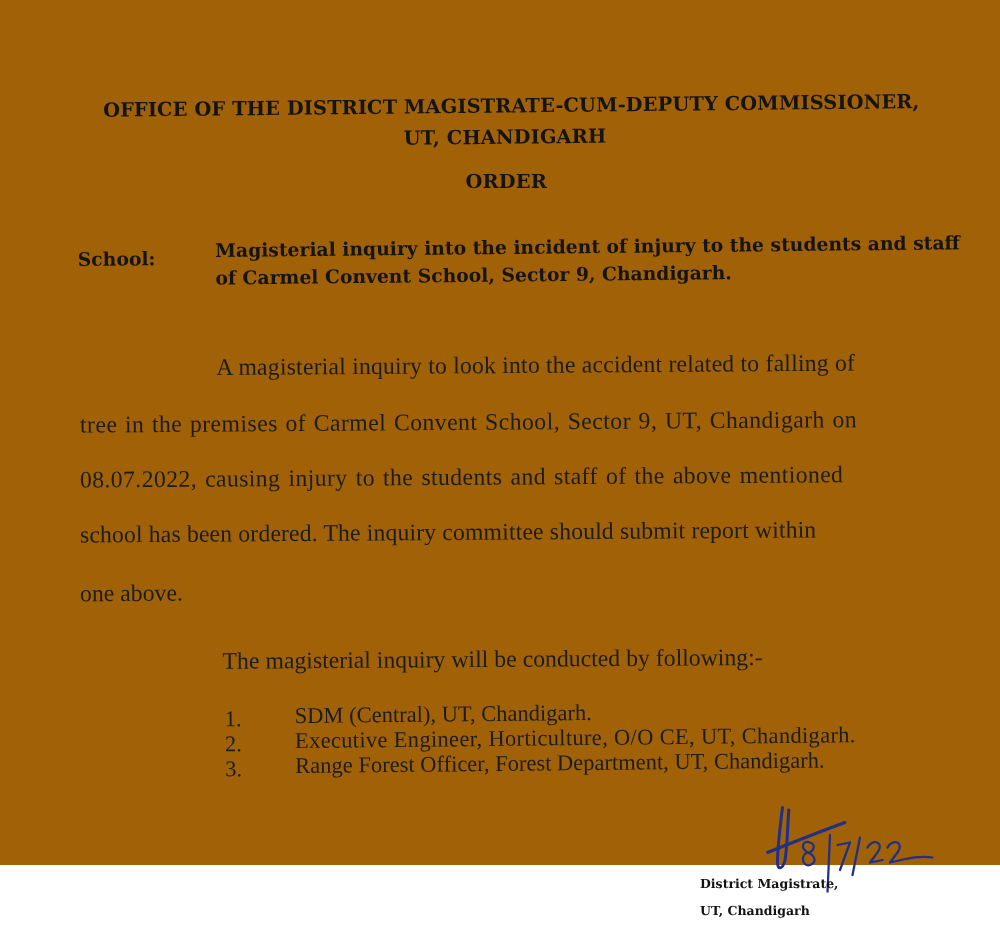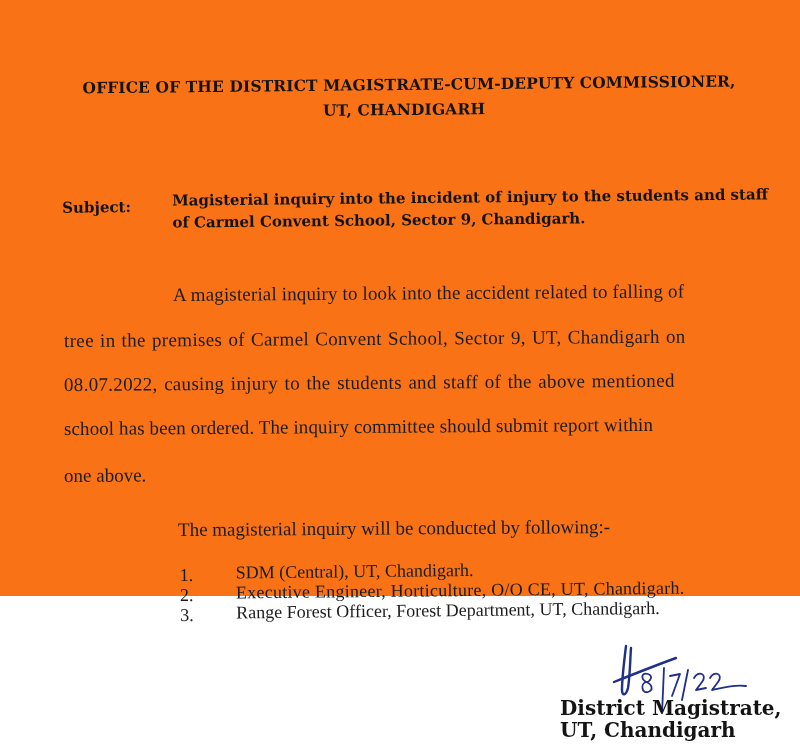--- a/index.html
+++ b/index.html
@@ -11,22 +11,22 @@
       width: 800px;
       height: 752px;
       position: relative;
       overflow: hidden;
       color: #1a1a1a;
       font-family: "Liberation Serif", serif;
     }
     .page {
       position: absolute;
       left: 0; top: 0;
-      width: 800px; height: 596px;
-      background: #f97316;
+      width: 800px; height: 692px;
+      background: #a16207;
     }
     .heading {
       position: absolute;
       left: 0;
       width: 800px;
       text-align: center;
       font-family: "DejaVu Serif", serif;
       font-weight: bold;
       font-size: 15.5px;
       letter-spacing: 0.1px;
@@ -118,36 +118,37 @@
       top: 644px;
       width: 140px;
       height: 70px;
     }
     .sig-block {
       position: absolute;
       left: 560px;
       top: 697px;
       font-family: "DejaVu Serif", serif;
       font-weight: bold;
-      font-size: 20px;
+      font-size: 10px;
       color: #141414;
       line-height: 22px;
       white-space: nowrap;
     }
   </style>
 </head>
 <body>
 
 <div class="page">
 
   <div class="heading h1">OFFICE OF THE DISTRICT MAGISTRATE-CUM-DEPUTY COMMISSIONER,</div>
   <div class="heading h2">UT, CHANDIGARH</div>
+  <div class="heading order">ORDER</div>
 
   <div class="subject">
-    <span class="subject-label">Subject:</span>
+    <span class="subject-label">School:</span>
     <div class="subject-text">Magisterial inquiry into the incident of injury to the students and staff of Carmel Convent School, Sector 9, Chandigarh.</div>
   </div>
 
   <div>
     <div class="para-line l1">A magisterial inquiry to look into the accident related to falling of</div>
     <div class="para-line l2">tree in the premises of Carmel Convent School, Sector 9, UT, Chandigarh on</div>
     <div class="para-line l3">08.07.2022, causing injury to the students and staff of the above mentioned</div>
     <div class="para-line l4">school has been ordered.  The inquiry committee should submit report within</div>
     <div class="para-line l5">one above.</div>
   </div>

